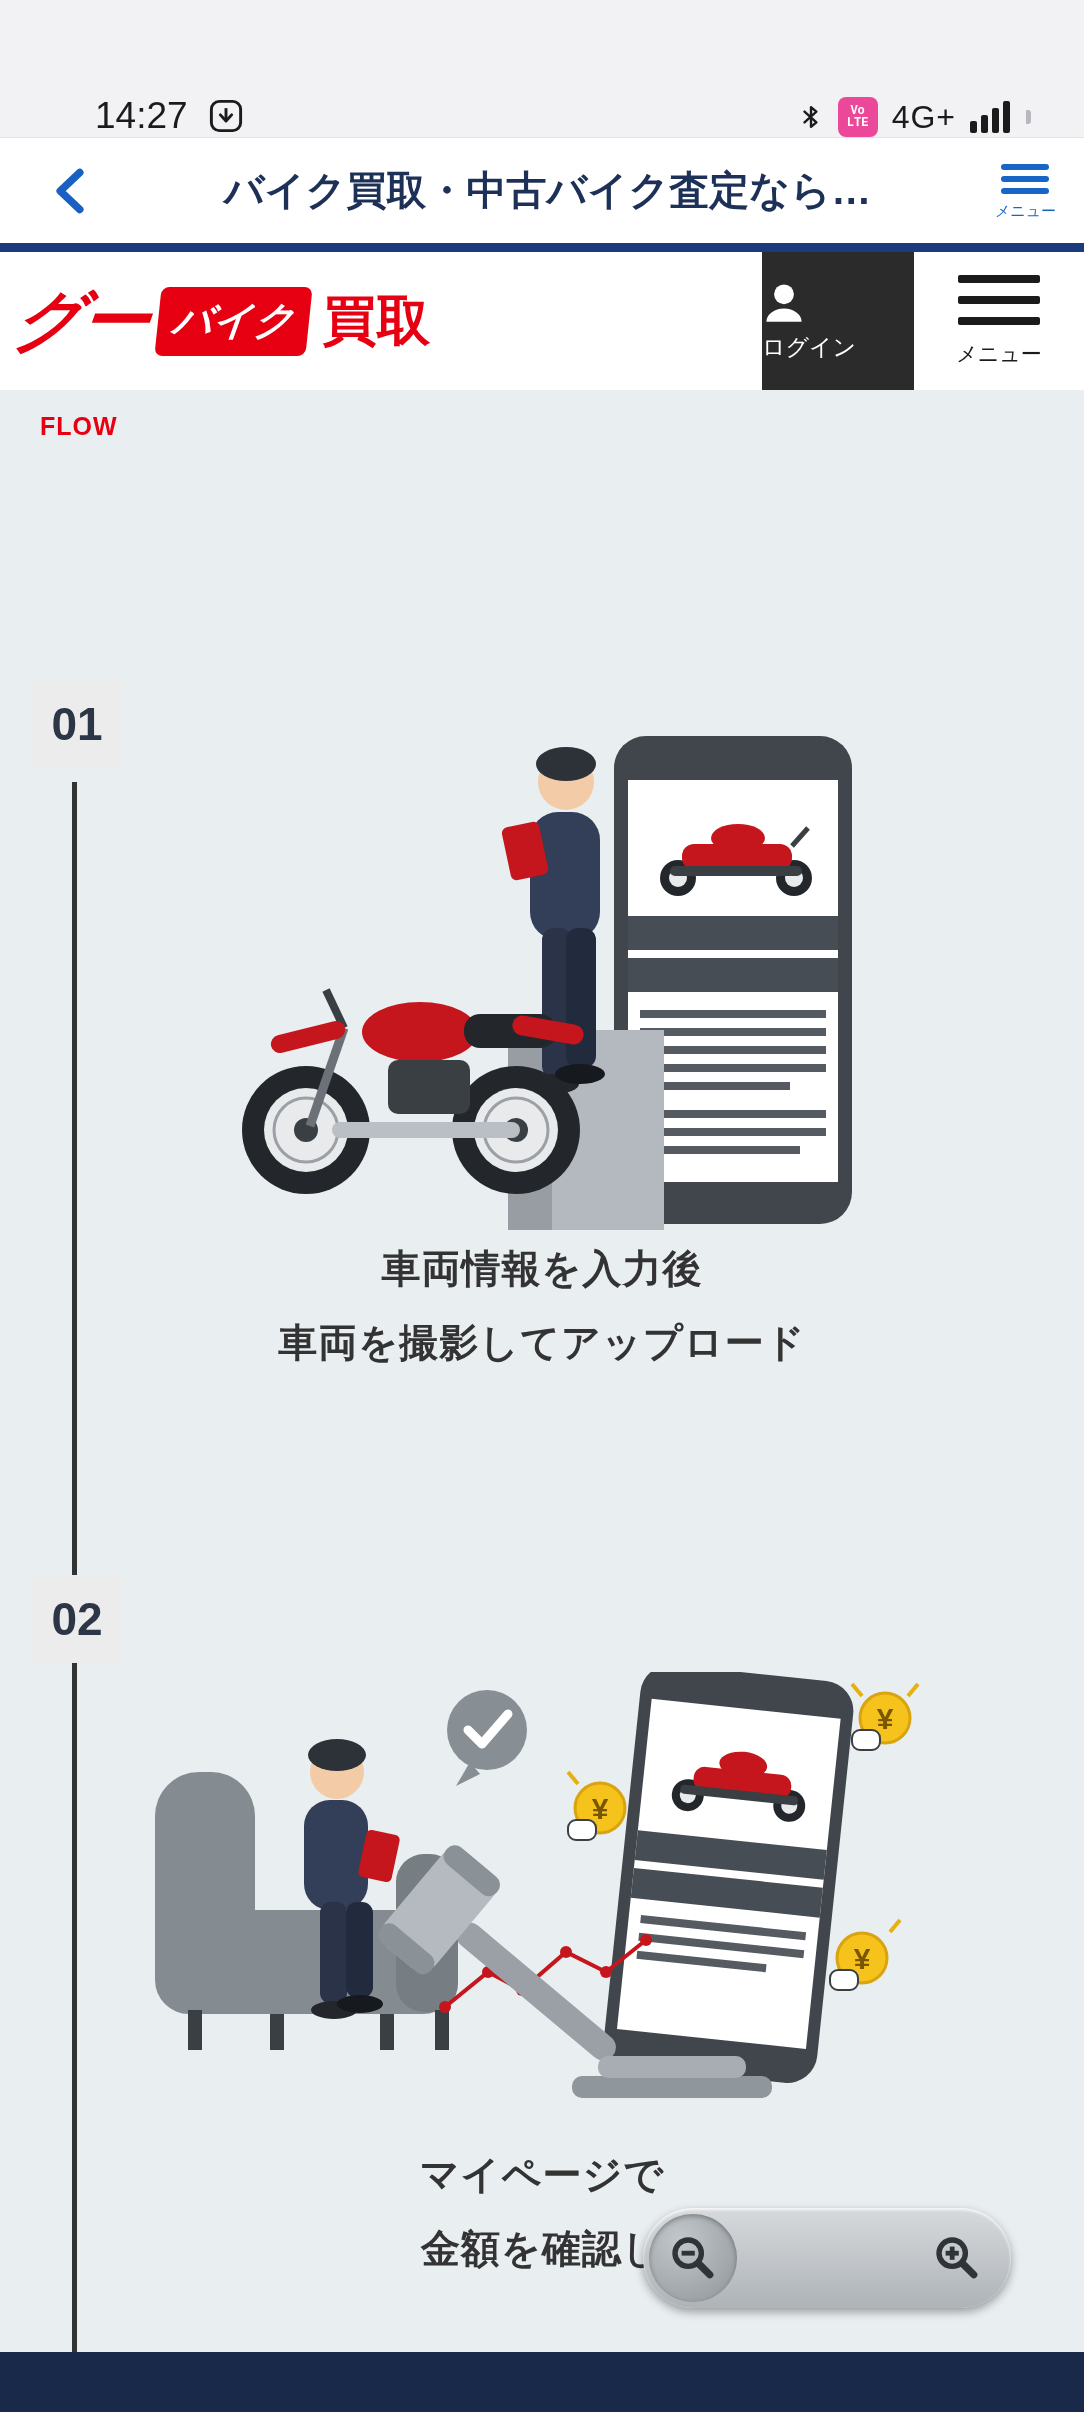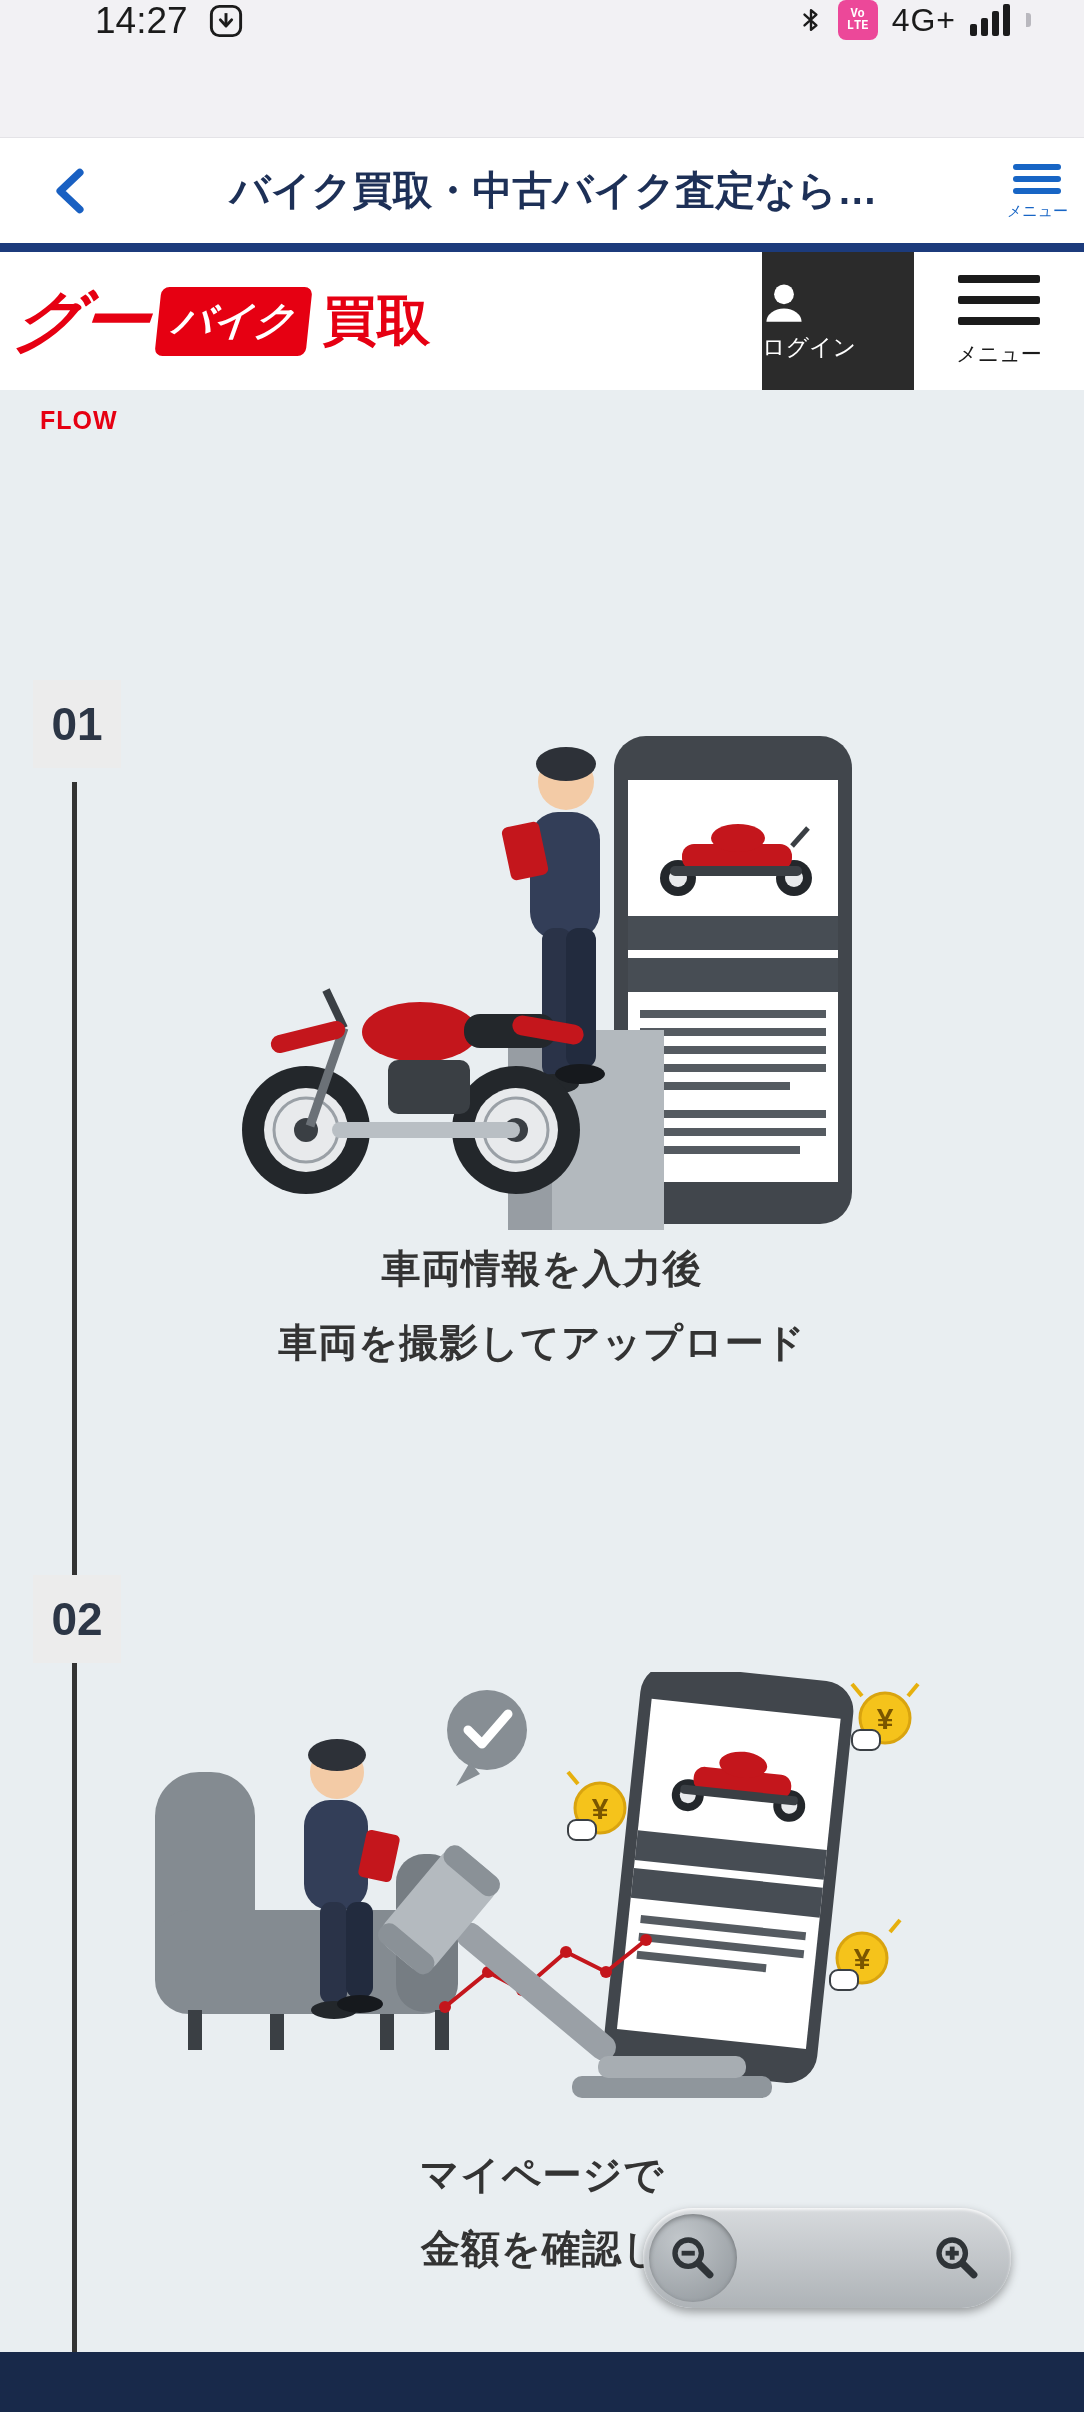--- a/index.html
+++ b/index.html
@@ -1,41 +1,41 @@
 <!DOCTYPE html>
 <html><head>
 <meta charset="utf-8">
 <style>
   * { margin:0; padding:0; box-sizing:border-box; }
   body { font-family:"Liberation Sans","DejaVu Sans",sans-serif; background:#fff; }
   #screen { width:1084px; height:2412px; position:relative; overflow:hidden; background:#fff; }
 
   
   .status-bar { position:absolute; top:0; left:0; width:1084px; height:138px;
-    background:#f2f1f4; display:flex; align-items:flex-start; justify-content:space-between;
+    background:#f2f1f4; display:flex; align-items:flex-end; justify-content:space-between;
     padding:0 60px 0 95px; border-bottom:1px solid #e4e3e7; }
   .sb-left { display:flex; align-items:center; gap:20px; }
   .sb-time { font-size:37px; color:#1b1b1b; }
   .sb-right { display:flex; align-items:center; gap:14px; }
   .sb-4g { font-size:32px; color:#1b1b1b; font-weight:500; letter-spacing:1px; }
   .volte { width:40px; height:40px; background:#ec4899; border-radius:8px; color:#fff;
     display:flex; flex-direction:column; align-items:center; justify-content:center; line-height:1;font-family:Liberation Mono, monospace; }
   .volte span { font-size:12px; font-weight:bold; }
   .signal { display:flex; align-items:flex-end; gap:4px; height:32px; }
   .signal i { display:block; width:7px; background:#1b1b1b; border-radius:2px; }
   .signal i:nth-child(1){height:12px}.signal i:nth-child(2){height:18px}
   .signal i:nth-child(3){height:25px}.signal i:nth-child(4){height:32px}
   .battery { width:60px; height:30px; background:#cfced4; border-radius:8px; position:relative; overflow:hidden; }
   .battery-fill { position:absolute; left:0; top:0; bottom:0; width:62%; background:#1b1b1b; border-radius:8px 0 0 8px; }
   .battery-nub { position:absolute; right:-7px; top:50%; width:5px; height:14px; margin-top:-7px; background:#b9b8be; border-radius:0 3px 3px 0; }
   .battery-wrap{position:relative;}
 
   
   .browser-nav { position:absolute; top:138px; left:0; width:1084px; height:114px; background:#fff;
-    border-bottom:9px solid #1c3b7c; display:flex; align-items:center; padding:0 16px 0 40px; }
+    border-bottom:9px solid #1c3b7c; display:flex; align-items:center; padding:0 28px 0 40px; }
   .bn-back { width:60px; height:70px; display:flex; align-items:center; justify-content:center; flex:0 0 auto; }
   .bn-title { flex:1; text-align:center; font-size:40px; font-weight:bold; color:#1d3057;
     white-space:nowrap; overflow:hidden; text-overflow:ellipsis; padding:0 14px; }
   .bn-menu { flex:0 0 auto; display:flex; flex-direction:column; align-items:center; gap:6px; padding-top:4px; }
   .bn-menu i { display:block; width:48px; height:6px; background:#1765c5; border-radius:3px; }
   .bn-menu-label { font-size:15px; color:#1765c5; margin-top:2px; }
 
   
   .site-header { position:absolute; top:252px; left:0; width:1084px; height:138px; background:#fff;
     display:flex; align-items:center; }
@@ -47,21 +47,21 @@
   .login-btn { width:152px; height:138px; background:#2b2b2b; color:#fff; display:flex; flex-direction:column;
     justify-content:center; gap:8px; cursor:pointer; }
   .login-label { font-size:23px; }
   .hdr-menu-btn { width:170px; height:138px; background:#fff; display:flex; flex-direction:column;
     align-items:center; justify-content:center; gap:13px; cursor:pointer; }
   .hdr-menu-btn i { display:block; width:82px; height:8px; background:#1b1b1b; border-radius:2px; }
   .hdr-menu-label { font-size:21px; color:#1b1b1b; margin-top:2px; }
 
   
   .page { position:absolute; top:390px; left:0; width:1084px; height:2022px; background:#e9eef1; overflow:hidden; }
-  .flow-eyebrow { position:absolute; top:16px; left:40px; color:#e60012; font-size:25px; font-weight:bold; letter-spacing:1px; }
+  .flow-eyebrow { position:absolute; top:22px; left:40px; color:#e60012; font-size:25px; font-weight:bold; letter-spacing:1px; }
   .flow-heading { position:absolute; top:56px; left:34px; color:#333; font-size:62px; font-weight:800; letter-spacing:2px; }
   .timeline-line { position:absolute; left:72px; top:392px; width:5px; height:1570px; background:#333; }
   .step-num { position:absolute; left:33px; width:88px; height:88px; background:#ececec;
     display:flex; align-items:center; justify-content:center; font-size:46px; font-weight:bold; color:#2c3646; }
   .step1-num { top:290px; }
   .step2-num { top:1185px; }
   .illus1 { position:absolute; left:212px; top:338px; width:660px; height:505px; }
   .illus2 { position:absolute; left:140px; top:1282px; width:790px; height:452px; }
   .caption { position:absolute; left:0; width:1084px; text-align:center; color:#333;
     font-size:39px; font-weight:bold; line-height:74px; letter-spacing:1px; }

